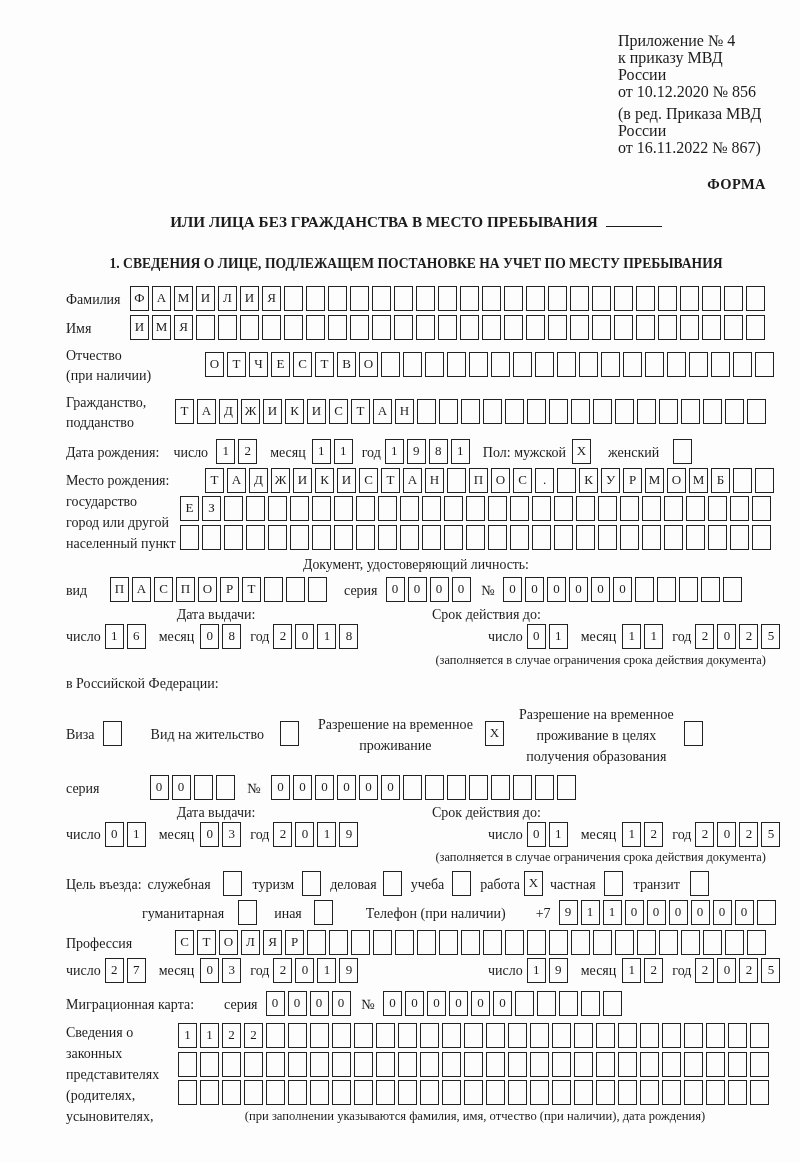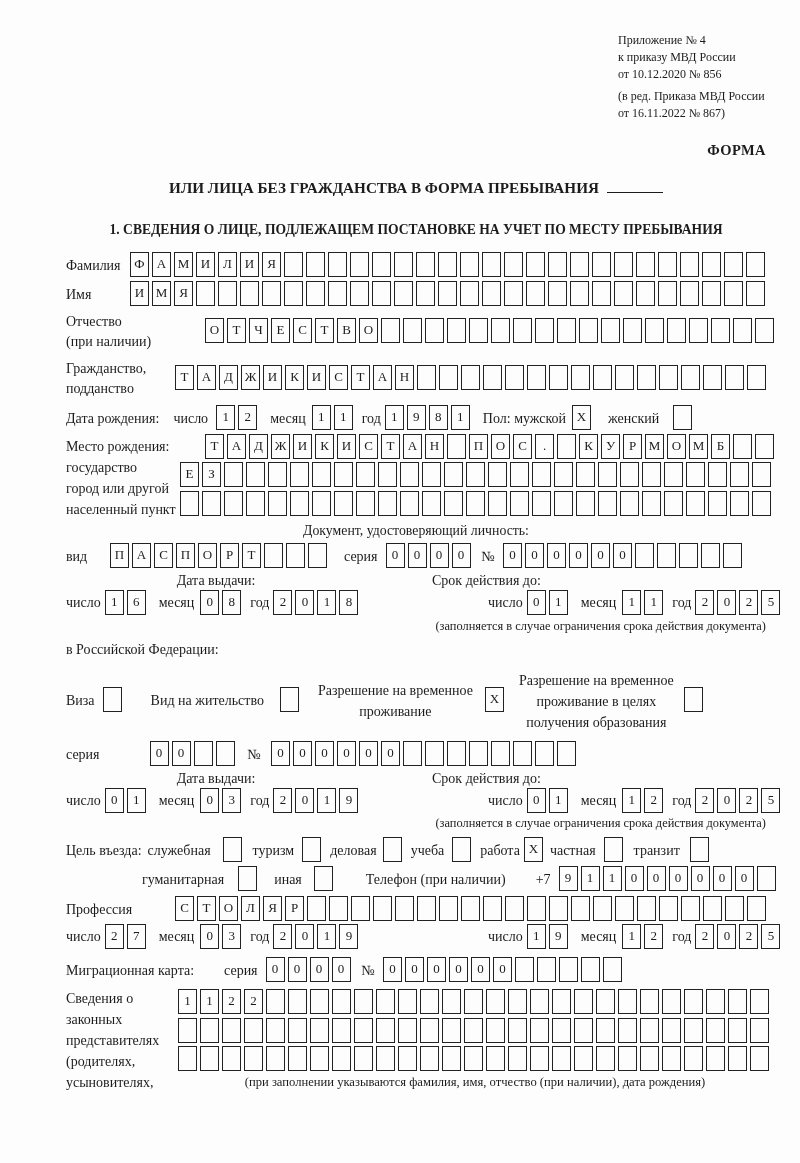--- a/index.html
+++ b/index.html
@@ -1,20 +1,20 @@
 <!DOCTYPE html>
 <html><head>
 <meta charset="utf-8">
 <style>
   html,body{margin:0;padding:0;}
   body{width:800px;height:1163px;background:#fdfdfd;color:#1c1c1c;
        font-family:"Liberation Serif","DejaVu Serif",serif;font-size:14px;overflow:hidden;}
   *{box-sizing:border-box;}
   .page{padding:32px 34px 0 66px;}
-  .annex{margin-left:552px;font-size:12px;line-height:17px;}
+  .annex{margin-left:552px;font-size:16px;line-height:17px;}
   .annex .ed{margin-top:5px;}
   .form-label{text-align:right;font-weight:bold;font-size:14.5px;margin-top:20px;letter-spacing:.4px;}
   .title{text-align:center;font-weight:bold;font-size:15.2px;line-height:21px;margin-top:18px;}
   .blank{display:inline-block;width:56px;border-bottom:1.8px solid #1c1c1c;height:13px;margin-left:8px;}
   .s1{text-align:center;font-weight:bold;font-size:13.6px;margin-top:24px;white-space:nowrap;}
   .rows{margin-top:14px;}
   .row{display:flex;align-items:center;margin-bottom:3.5px;}
   .lbl,.t{flex:none;line-height:20px;padding-top:3px;}
   .w44{width:44px;} .w64{width:64px;} .w109{width:109px;} .w139{width:139px;}
   .boxes{display:inline-flex;flex:none;}
@@ -45,21 +45,21 @@
     <div>Приложение № 4</div>
     <div>к приказу МВД России</div>
     <div>от 10.12.2020 № 856</div>
     <div class="ed">(в ред. Приказа МВД России</div>
     <div>от 16.11.2022 № 867)</div>
   </div>
 
   <div class="form-label">ФОРМА</div>
 
   <div class="title">
-    <div><span>ИЛИ ЛИЦА БЕЗ ГРАЖДАНСТВА В ФОРМА ПРЕБЫВАНИЯ</span><span class="blank"></span></div>
+    <div><span>ИЛИ ЛИЦА БЕЗ ГРАЖДАНСТВА В МЕСТО ПРЕБЫВАНИЯ</span><span class="blank"></span></div>
   </div>
 
   <div class="s1">1. СВЕДЕНИЯ О ЛИЦЕ, ПОДЛЕЖАЩЕМ ПОСТАНОВКЕ НА УЧЕТ ПО МЕСТУ ПРЕБЫВАНИЯ</div>
 
   <div class="rows">
 
     <div class="row">
       <span class="lbl w64">Фамилия</span>
       <span class="boxes">
           <span class="box">Ф</span>

